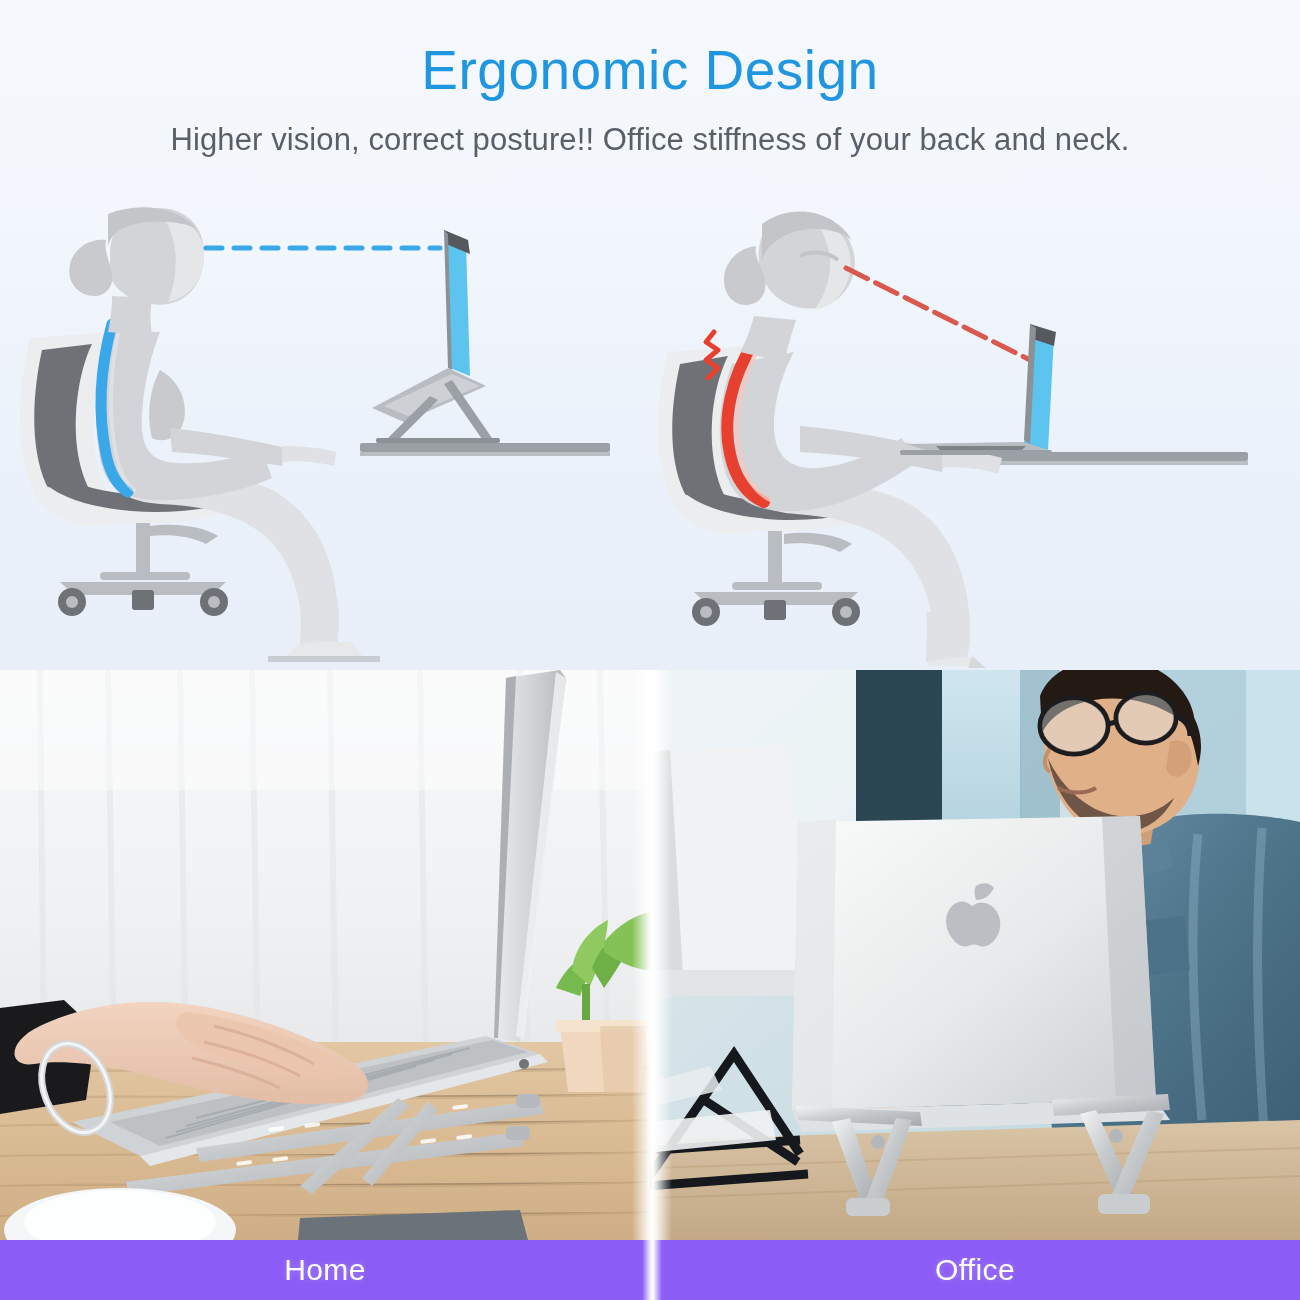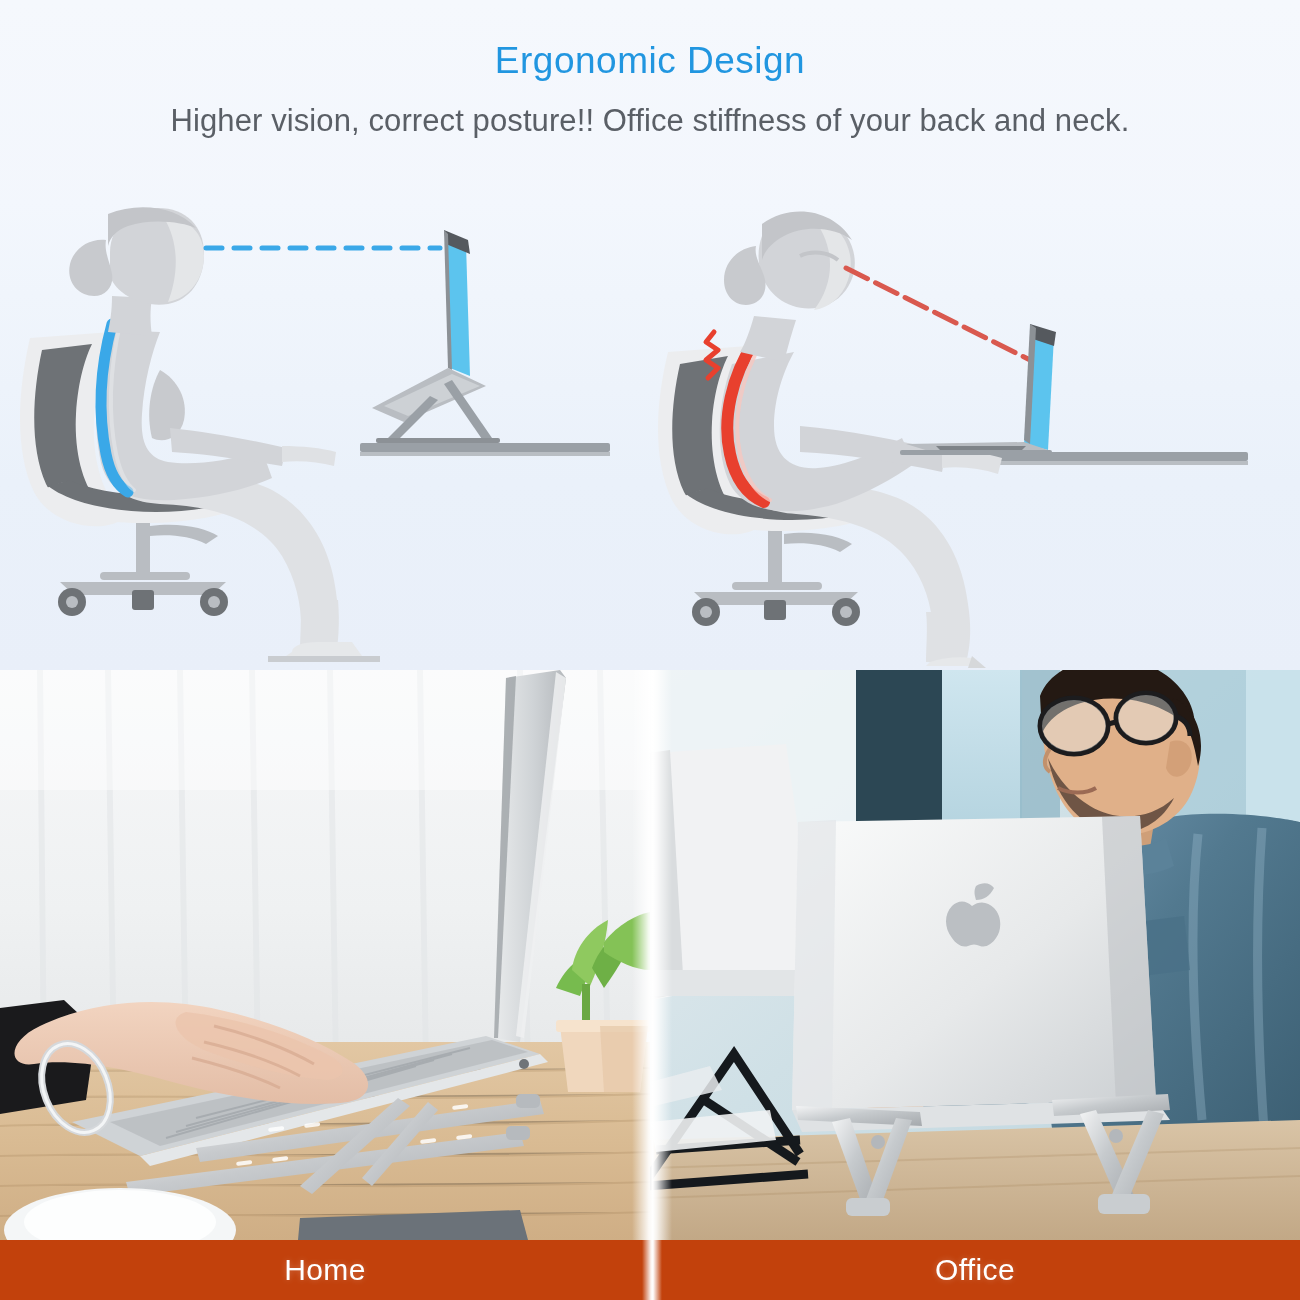--- a/index.html
+++ b/index.html
@@ -22,21 +22,21 @@
   .header {
     position: absolute;
     left: 0; top: 0;
     width: 1300px;
     height: 200px;
     text-align: center;
   }
   .title {
     margin: 0;
     padding-top: 42px;
-    font-size: 37px;
+    font-size: 55px;
     font-weight: 400;
     letter-spacing: 0.5px;
     color: #2196e0;
     line-height: 1.05;
   }
   .subtitle {
     margin: 0;
     padding-top: 22px;
     font-size: 31px;
     font-weight: 400;
@@ -96,21 +96,21 @@
     display: flex;
     background: #043a70;
   }
   .banner-half {
     position: relative;
     width: 650px;
     height: 60px;
     display: flex;
     align-items: center;
     justify-content: center;
-    background: #c2410c;
+    background: #8b5cf6;
   }
   .banner-label {
     color: #ffffff;
     font-size: 30px;
     font-weight: 400;
     letter-spacing: 0.4px;
     text-shadow: 0 0 6px rgba(255,255,255,0.25);
   }
   .banner-divider {
     position: absolute;

